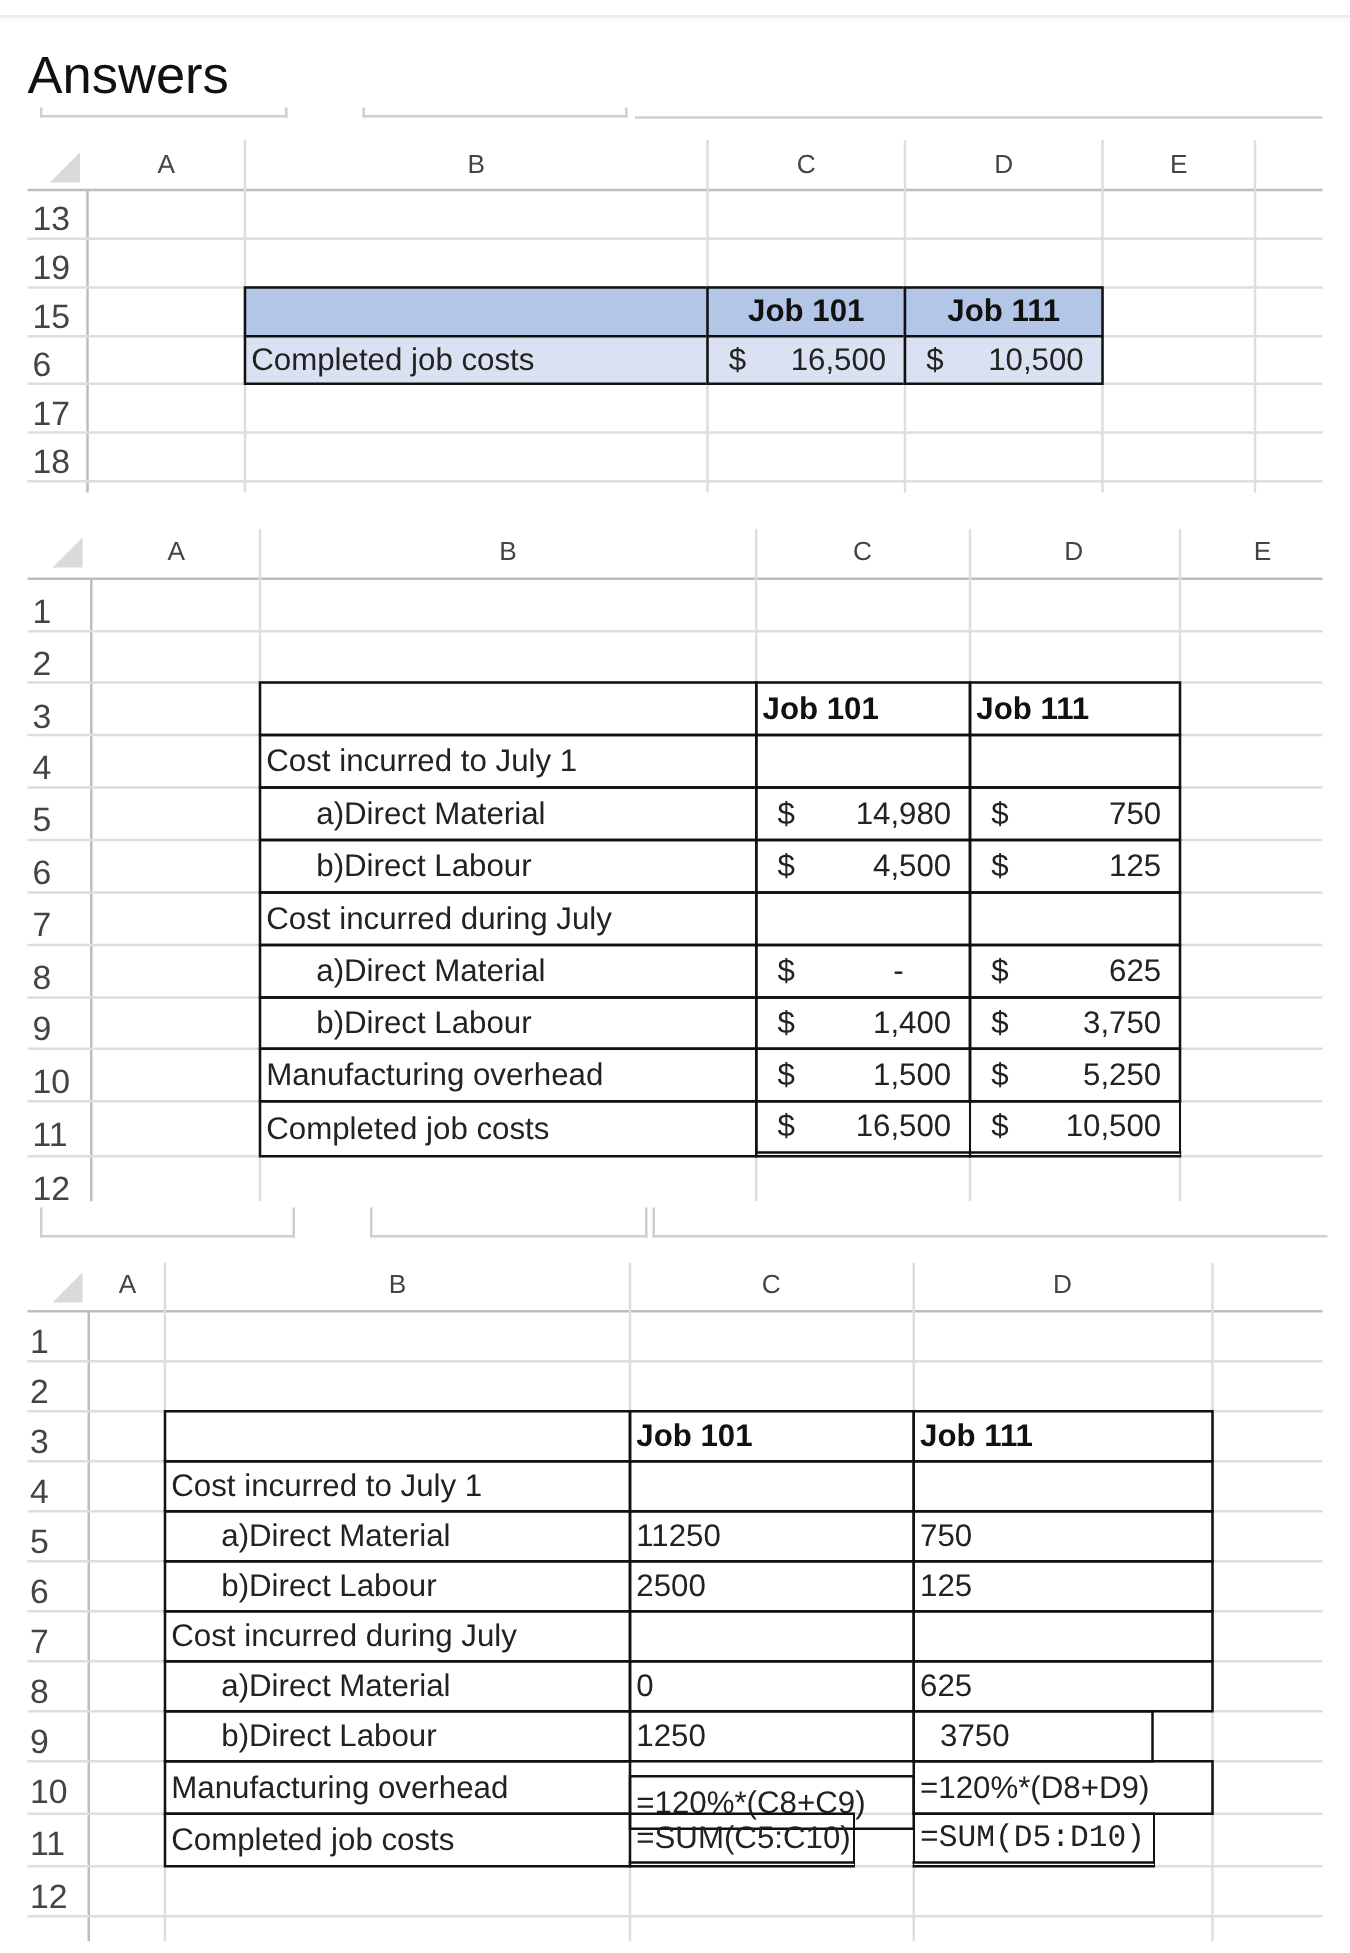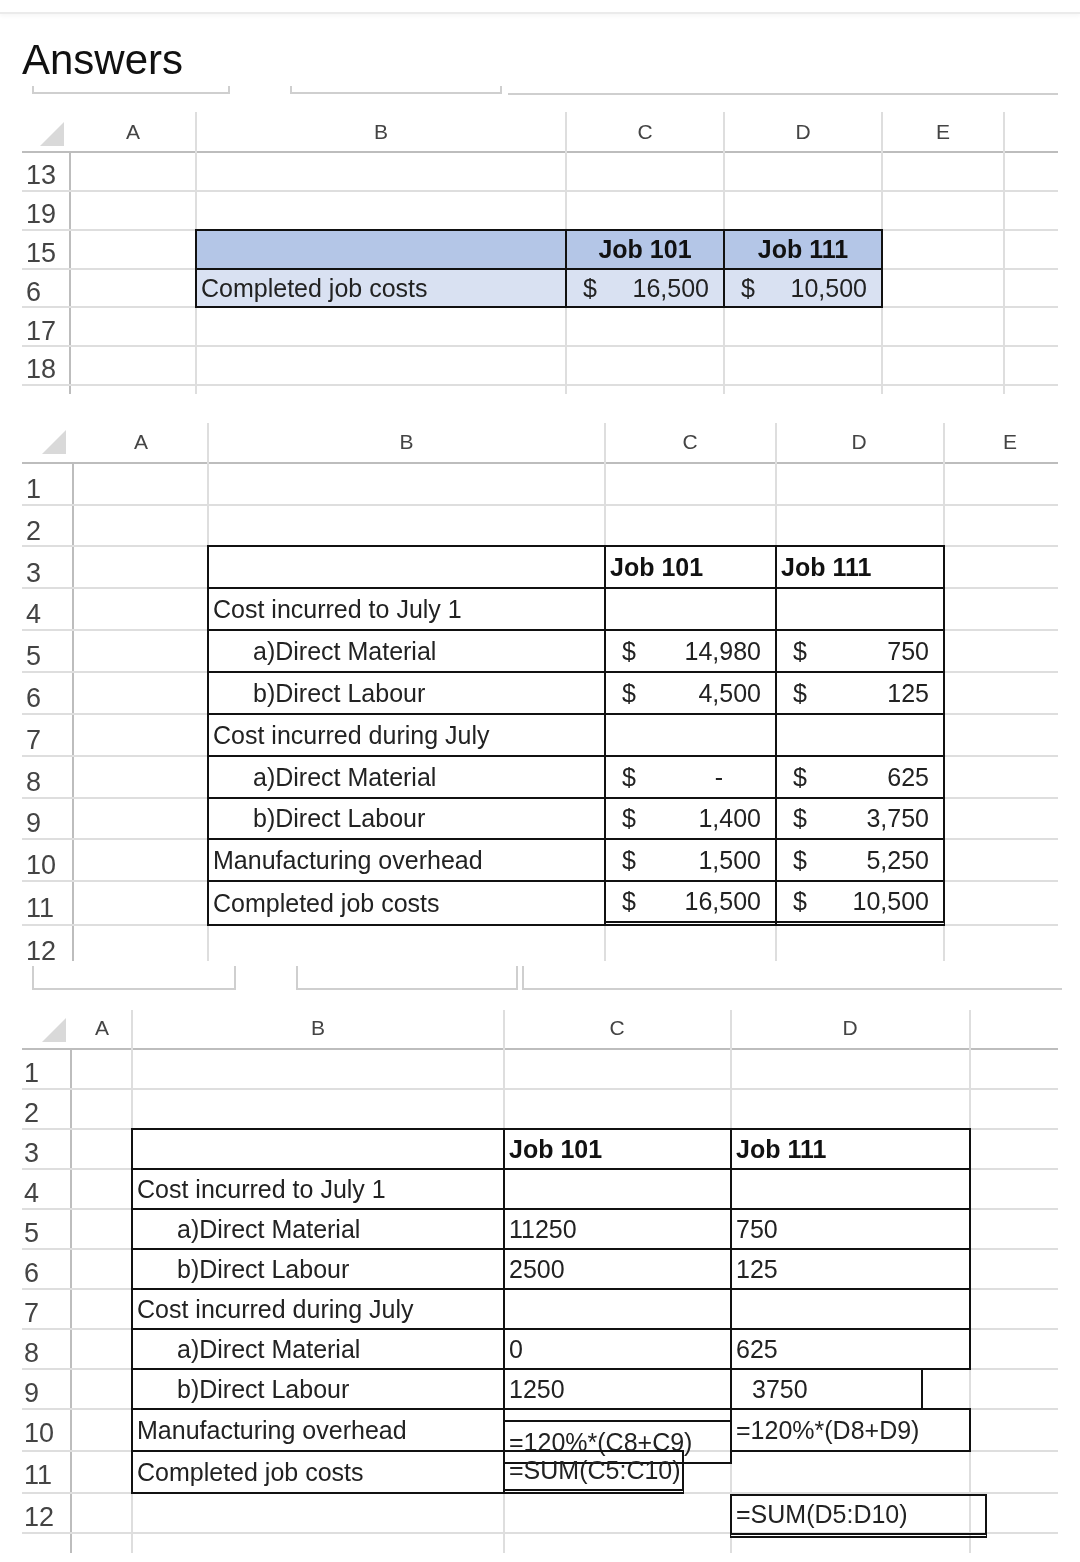--- a/index.html
+++ b/index.html
@@ -265,15 +265,15 @@
       <div class="cell b pad" style="left: 503px; top: 1328px; width: 229px; height: 42px;">0</div>
       <div class="cell b pad" style="left: 730px; top: 1328px; width: 241px; height: 42px;">625</div>
       <div class="cell b indent" style="left: 131px; top: 1368px; width: 374px; height: 42px;">b)Direct Labour</div>
       <div class="cell b pad" style="left: 503px; top: 1368px; width: 229px; height: 42px;">1250</div>
       <div class="cell b pad" style="left: 730px; top: 1368px; width: 193px; height: 42px; padding-left: 20px;">3750</div>
       <div class="cell b pad" style="left: 131px; top: 1408px; width: 374px; height: 44px;">Manufacturing overhead</div>
       <div class="cell b pad" style="left: 503px; top: 1408px; width: 229px; height: 44px; margin-top: 12px;">=120%*(C8+C9)</div>
       <div class="cell b pad" style="left: 730px; top: 1408px; width: 241px; height: 44px;">=120%*(D8+D9)</div>
       <div class="cell b pad" style="left: 131px; top: 1450px; width: 374px; height: 44px;">Completed job costs</div>
       <div class="cell b pad dbl" style="left: 503px; top: 1450px; width: 181px; height: 44px;">=SUM(C5:C10)</div>
-      <div class="cell b pad dbl" style="left: 730px; top: 1494px; width: 257px; height: 44px;">=SUM(D5:D10)</div>
+      <div class="cell b pad dbl" style="left: 730px; top: 1450px; width: 194px; height: 44px; font-family: Liberation Mono, monospace;">=SUM(D5:D10)</div>
     </div>
 </div>
 
 </body></html>

